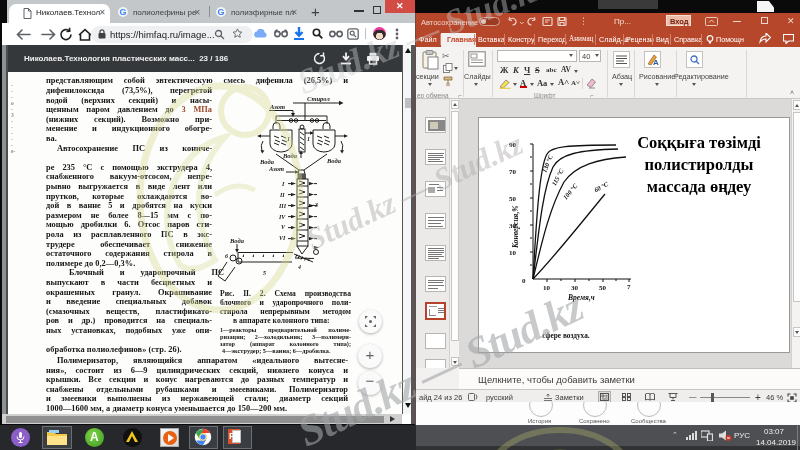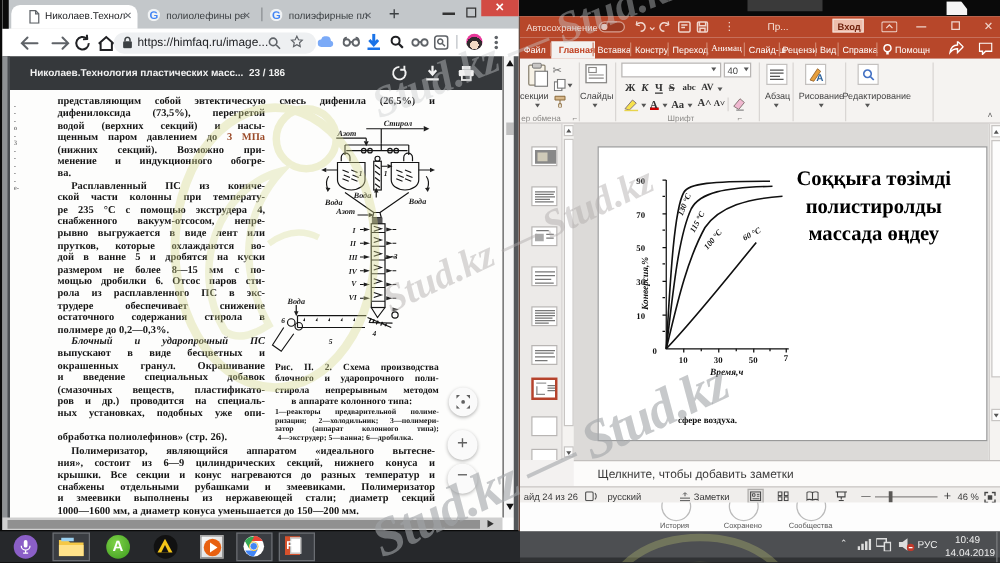--- a/index.html
+++ b/index.html
@@ -134,35 +134,34 @@
     </style>
 
     <div class="t j" style="left:38px; top:4px;  width:302px;">представляющим собой эвтектическую смесь дифенила (26,5%) и</div>
 
     <div class="t j" style="left:38px; top:14px; width:166px;">дифенилоксида (73,5%), перегретой</div>
     <div class="t j" style="left:38px; top:23.6px; width:166px;">водой (верхних секций) и насы-</div>
     <div class="t j" style="left:38px; top:33.2px; width:166px;">щенным паром давлением до <span style="color:#9a4a28;">3 МПа</span></div>
     <div class="t j" style="left:38px; top:42.8px; width:166px;">(нижних секций). Возможно при-</div>
     <div class="t j" style="left:38px; top:52.4px; width:166px;">менение и индукционного обогре-</div>
     <div class="t" style="left:38px; top:62px;">ва.</div>
-    <div class="t j" style="left:49px; top:71.6px; width:155px;">Расплавленный ПС из кониче-</div>
-    <div class="t j" style="left:38px; top:81.2px; width:166px;">ской части колонны при температу-</div>
+    <div class="t j" style="left:49px; top:71.6px; width:155px;">Автосохранение ПС из кониче-</div>
     <div class="t j" style="left:38px; top:90.8px; width:166px;">ре 235 °С с помощью экструдера 4,</div>
     <div class="t j" style="left:38px; top:100.4px; width:166px;">снабженного вакуум-отсосом, непре-</div>
     <div class="t j" style="left:38px; top:110px; width:166px;">рывно выгружается в виде лент или</div>
     <div class="t j" style="left:38px; top:119.6px; width:166px;">прутков, которые охлаждаются во-</div>
     <div class="t j" style="left:38px; top:129.2px; width:166px;">дой в ванне 5 и дробятся на куски</div>
     <div class="t j" style="left:38px; top:138.8px; width:166px;">размером не более 8—15 мм с по-</div>
     <div class="t j" style="left:38px; top:148.4px; width:166px;">мощью дробилки 6. Отсос паров сти-</div>
     <div class="t j" style="left:38px; top:158px; width:166px;">рола из расплавленного ПС в экс-</div>
     <div class="t j" style="left:38px; top:177.2px; width:166px;">остаточного содержания стирола в</div>
     <div class="t j" style="left:38px; top:167.6px; width:166px;">трудере обеспечивает снижение</div>
     <div class="t" style="left:38px; top:186.8px;">полимере до 0,2—0,3%.</div>
-    <div class="t j" style="left:49px; top:196.4px; width:155px;font-style:italic;">Блочный и ударопрочный ПС</div>
-    <div class="t j" style="left:38px; top:206px; width:166px;">выпускают в виде бесцветных и</div>
+    <div class="t j" style="left:61px; top:196.4px; width:155px;">Блочный и ударопрочный ПС</div>
+    <div class="t j" style="left:38px; top:206px; width:166px;">выпускают в части бесцветных и</div>
     <div class="t j" style="left:38px; top:215.6px; width:166px;">окрашенных гранул. Окрашивание</div>
     <div class="t j" style="left:38px; top:225.2px; width:166px;">и введение специальных добавок</div>
     <div class="t j" style="left:38px; top:234.8px; width:166px;">(смазочных веществ, пластификато-</div>
     <div class="t j" style="left:38px; top:244.4px; width:166px;">ров и др.) проводится на специаль-</div>
     <div class="t j" style="left:38px; top:254px; width:166px;">ных установках, подобных уже опи-</div>
     <div class="t" style="left:38px; top:273.2px;">обработка полиолефинов» (стр. 26).</div>
 
     <div class="t j" style="left:49px; top:284px; width:291px;">Полимеризатор, являющийся аппаратом «идеального вытесне-</div>
     <div class="t j" style="left:38px; top:293.6px; width:302px;">ния», состоит из 6—9 цилиндрических секций, нижнего конуса и</div>
     <div class="t j" style="left:38px; top:303.2px; width:302px;">крышки. Все секции и конус нагреваются до разных температур и</div>
@@ -702,21 +701,21 @@
   <svg class="abs" style="left:701px; top:430px;" width="12" height="11" viewBox="0 0 12 11">
     <rect x="0" y="1" width="8" height="6" fill="none" stroke="#ddd" stroke-width="1.2"></rect>
     <rect x="6.5" y="4" width="5" height="7" fill="#4d4f52" stroke="#ddd" stroke-width="1.2"></rect>
   </svg>
   <svg class="abs" style="left:719px; top:430px;" width="13" height="11" viewBox="0 0 13 11">
     <path d="M0 3.5 h3 L7 0.5 V10.5 L3 7.5 H0z" fill="#ddd"></path>
     <circle cx="9.5" cy="8" r="3" fill="#c0392b"></circle>
     <path d="M8 8 h3" stroke="#fff" stroke-width="1"></path>
   </svg>
   <div class="abs nw" style="left:734px; top:431px; font-size:8px; color:#eee;">РУС</div>
-  <div class="abs nw" style="left:764px; top:427px; font-size:8px; color:#eee;">10:49</div>
+  <div class="abs nw" style="left:764px; top:427px; font-size:8px; color:#eee;">03:07</div>
   <div class="abs nw" style="left:756px; top:438px; font-size:8px; color:#eee;">14.04.2019</div>
   <div class="abs" style="left:797px; top:425px; width:1px; height:25px; background:#7a7c7e;"></div>
 </div>
 
 <div id="marks" style="position:absolute; left:0; top:0; width:800px; height:450px; pointer-events:none; overflow:hidden;">
   <style>
     #marks .wm { position:absolute; font-family:"Liberation Serif",serif; font-style:italic; font-weight:bold; white-space:nowrap; transform-origin:left top; }
   </style>
 
   <svg class="abs" style="left:120px; top:75px;" width="220" height="250" viewBox="0 0 220 250" opacity="0.38">

